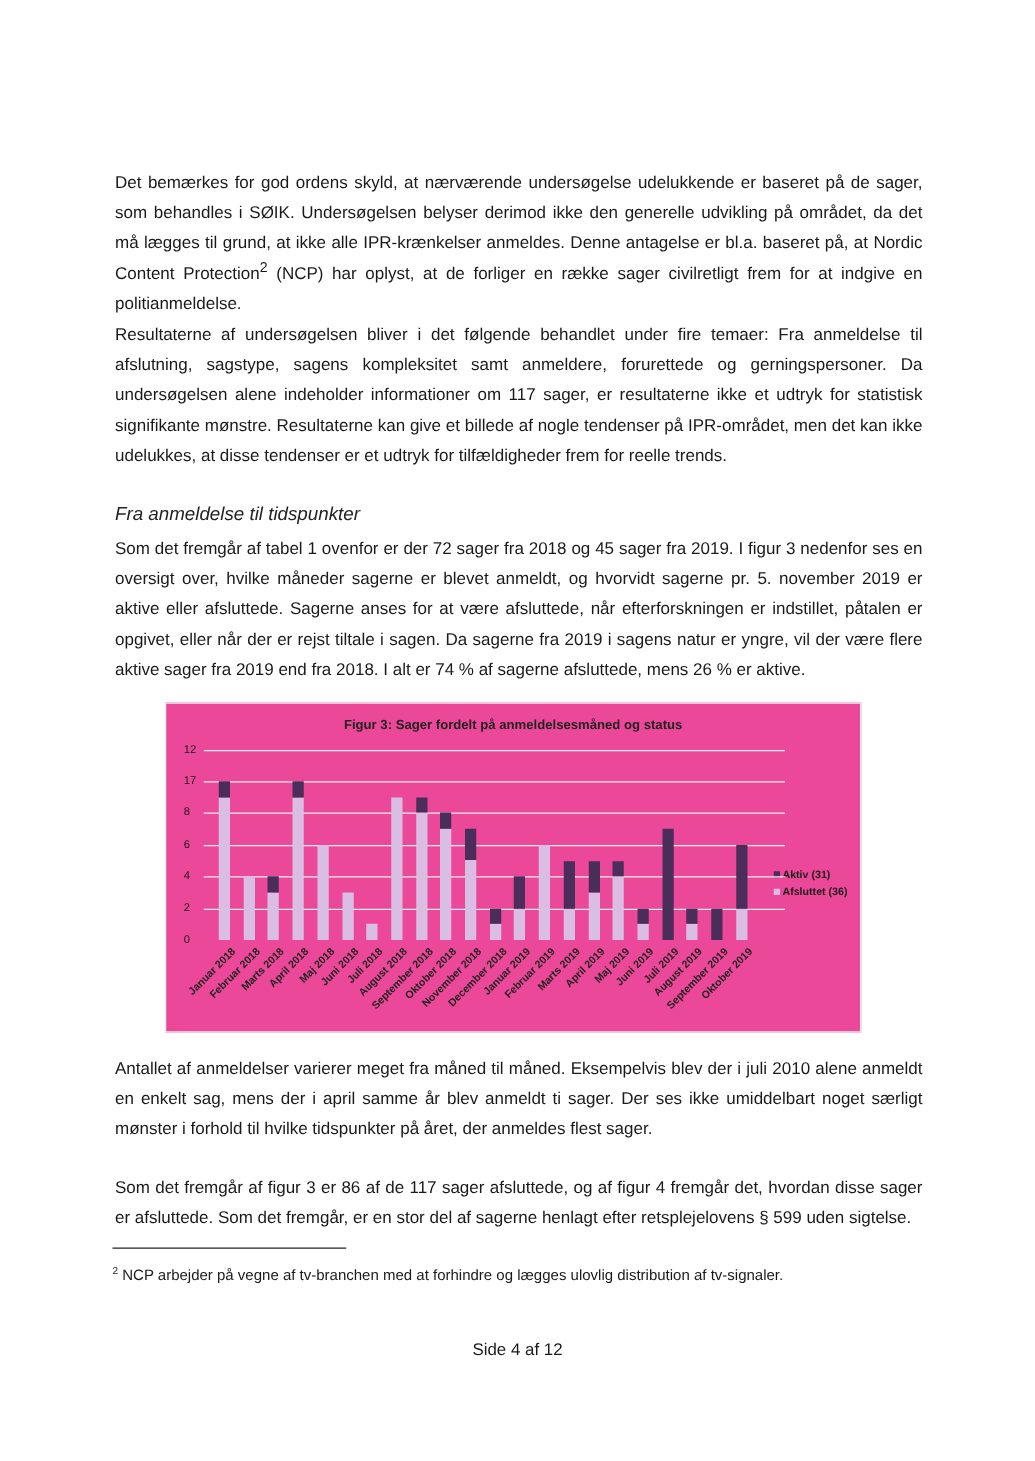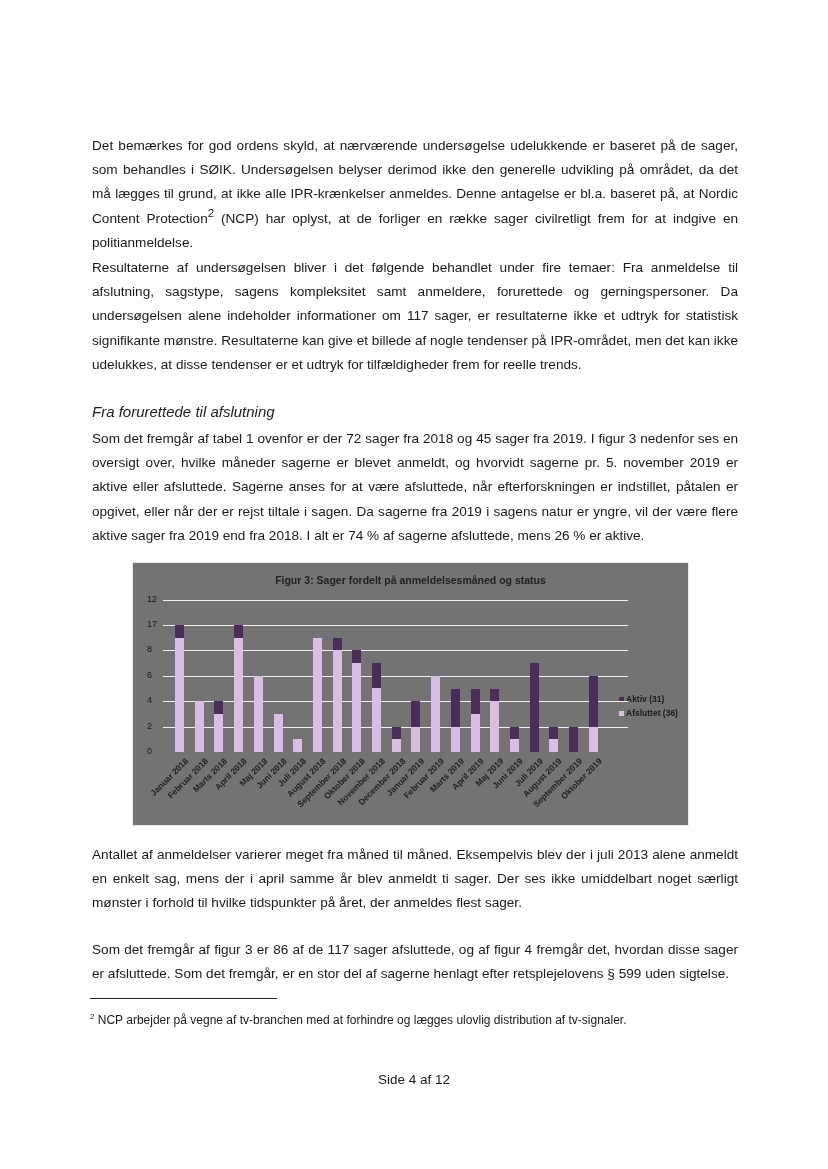--- a/index.html
+++ b/index.html
@@ -11,21 +11,21 @@
   .para.p2 { top:256px; }
   .heading { position:absolute; left:92px; top:403px; font-size:15px; font-style:italic; color:#222; }
   .para.p3 { top:427px; }
   .para.p4 { top:843px; }
   .para.p5 { top:938px; }
   .footnote-rule { position:absolute; left:90px; top:998px; width:187px; border-top:1px solid #222; }
   .footnote { position:absolute; left:90px; top:1013px; font-size:12px; }
   .footnote sup { font-size:8px; }
   .page-num { position:absolute; left:0; width:828px; top:1072px; text-align:center; font-size:13.5px; }
   .chart { position:absolute; left:132px; top:562px; width:555px; height:262px;
-           border:1px solid #ececec; background:#737373; }
+           border:1px solid #ececec; background:#ec4899; }
   .chart-title { position:absolute; left:0; width:555px; top:11px; text-align:center;
                  font-size:10.5px; font-weight:bold; color:#222; }
   .ytick { position:absolute; left:14px; font-size:9px; font-weight:normal; width:14px; }
   .grid { position:absolute; left:30px; width:465px; border-top:1px solid #efefef; }
   .bar { position:absolute; width:9px; }
   .seg-a { position:absolute; left:0; width:100%; background:#4b2d5a; }
   .seg-b { position:absolute; left:0; width:100%; background:#d9bde3; }
   .xlabel { position:absolute; font-size:8.5px; font-weight:bold; white-space:nowrap;
             transform-origin:right top; transform:rotate(-45deg); color:#222; }
   .legend { position:absolute; left:486px; top:129px; font-size:8.5px; font-weight:bold; }
@@ -33,21 +33,21 @@
   .swatch { width:5px; height:5px; margin-right:2px; display:inline-block; }
   sup { line-height:0; }
 </style>
 </head>
 <body>
 
 <div class="para p1"><span>Det bemærkes for god ordens skyld, at nærværende undersøgelse udelukkende er baseret på de sager, som behandles i SØIK. Undersøgelsen belyser derimod ikke den generelle udvikling på området, da det må lægges til grund, at ikke alle IPR-krænkelser anmeldes. Denne antagelse er bl.a. baseret på, at Nordic Content Protection</span><sup>2</sup><span> (NCP) har oplyst, at de forliger en række sager civilretligt frem for at indgive en politianmeldelse.</span></div>
 
 <div class="para p2">Resultaterne af undersøgelsen bliver i det følgende behandlet under fire temaer: Fra anmeldelse til afslutning, sagstype, sagens kompleksitet samt anmeldere, forurettede og gerningspersoner. Da undersøgelsen alene indeholder informationer om 117 sager, er resultaterne ikke et udtryk for statistisk signifikante mønstre. Resultaterne kan give et billede af nogle tendenser på IPR-området, men det kan ikke udelukkes, at disse tendenser er et udtryk for tilfældigheder frem for reelle trends.</div>
 
-<div class="heading">Fra forurettede til afslutning</div>
+<div class="heading">Fra anmeldelse til tidspunkter</div>
 
 <div class="para p3">Som det fremgår af tabel 1 ovenfor er der 72 sager fra 2018 og 45 sager fra 2019. I figur 3 nedenfor ses en oversigt over, hvilke måneder sagerne er blevet anmeldt, og hvorvidt sagerne pr. 5. november 2019 er aktive eller afsluttede. Sagerne anses for at være afsluttede, når efterforskningen er indstillet, påtalen er opgivet, eller når der er rejst tiltale i sagen. Da sagerne fra 2019 i sagens natur er yngre, vil der være flere aktive sager fra 2019 end fra 2018. I alt er 74 % af sagerne afsluttede, mens 26 % er aktive.</div>
 
 <div class="chart" id="chart">
   <div class="chart-title">Figur 3: Sager fordelt på anmeldelsesmåned og status</div>
   <div id="plot"></div>
   <div class="legend">
     <div class="legend-item">
       <span class="swatch" style="background:#4b2d5a"></span>
       <span>Aktiv (31)</span>
@@ -175,20 +175,20 @@
       <div class="seg-a" style="top: 0px; height: 25.4px;"></div>
     </div>
     <div class="xlabel" style="left: 379px; top: 193px;">September 2019</div>
     <div class="bar" style="left: 455.7px; top: 112.8px; height: 76.2px;">
       <div class="seg-b" style="bottom: 0px; height: 25.4px;"></div>
       <div class="seg-a" style="top: 0px; height: 50.8px;"></div>
     </div>
     <div class="xlabel" style="left: 409.7px; top: 193px;">Oktober 2019</div>
   </div>
 
-<div class="para p4">Antallet af anmeldelser varierer meget fra måned til måned. Eksempelvis blev der i juli 2013 alene anmeldt en enkelt sag, mens der i april samme år blev anmeldt ti sager. Der ses ikke umiddelbart noget særligt mønster i forhold til hvilke tidspunkter på året, der anmeldes flest sager.</div>
+<div class="para p4">Antallet af anmeldelser varierer meget fra måned til måned. Eksempelvis blev der i juli 2010 alene anmeldt en enkelt sag, mens der i april samme år blev anmeldt ti sager. Der ses ikke umiddelbart noget særligt mønster i forhold til hvilke tidspunkter på året, der anmeldes flest sager.</div>
 
 <div class="para p5">Som det fremgår af figur 3 er 86 af de 117 sager afsluttede, og af figur 4 fremgår det, hvordan disse sager er afsluttede. Som det fremgår, er en stor del af sagerne henlagt efter retsplejelovens § 599 uden sigtelse.</div>
 
 <div class="footnote-rule"></div>
 <div class="footnote"><sup>2</sup><span> NCP arbejder på vegne af tv-branchen med at forhindre og lægges ulovlig distribution af tv-signaler.</span></div>
 
 <div class="page-num">Side 4 af 12</div>
 
 </body></html>

